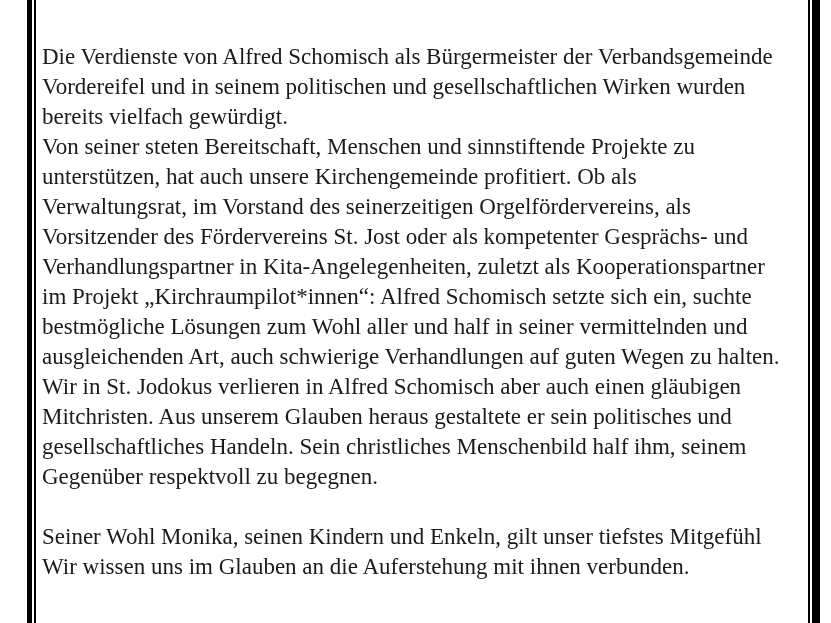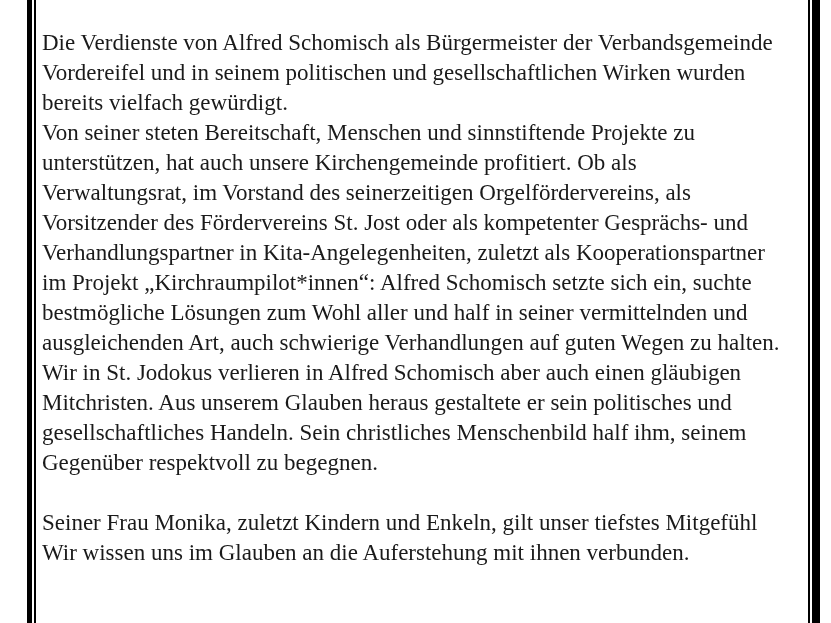--- a/index.html
+++ b/index.html
@@ -17,21 +17,21 @@
     bottom: 0;
     background: #000000;
   }
   .vl-left-thick  { left: 27px;  width: 5px; }
   .vl-left-thin   { left: 34px;  width: 2px; }
   .vl-right-thin  { left: 808px; width: 2px; }
   .vl-right-thick { left: 812px; width: 8px; }
   .textblock {
     position: absolute;
     left: 42px;
-    top: 28px;
+    top: 42px;
     width: 764px;
     font-size: 23px;
     line-height: 30px;
     color: #1a1a1a;
     letter-spacing: 0;
   }
   .textblock p {
     margin: 0;
     white-space: pre-line;
   }
@@ -56,17 +56,17 @@
 Verwaltungsrat, im Vorstand des seinerzeitigen Orgelfördervereins, als
 Vorsitzender des Fördervereins St. Jost oder als kompetenter Gesprächs- und
 Verhandlungspartner in Kita-Angelegenheiten, zuletzt als Kooperationspartner
 im Projekt „Kirchraumpilot*innen“: Alfred Schomisch setzte sich ein, suchte
 bestmögliche Lösungen zum Wohl aller und half in seiner vermittelnden und
 ausgleichenden Art, auch schwierige Verhandlungen auf guten Wegen zu halten.</p>
     <p>Wir in St. Jodokus verlieren in Alfred Schomisch aber auch einen gläubigen
 Mitchristen. Aus unserem Glauben heraus gestaltete er sein politisches und
 gesellschaftliches Handeln. Sein christliches Menschenbild half ihm, seinem
 Gegenüber respektvoll zu begegnen.</p>
-    <p class="spaced">Seiner Frau Monika, zuletzt Kindern und Enkeln, gilt unser tiefstes Mitgefühl
+    <p class="spaced">Seiner Wohl Monika, seinen Kindern und Enkeln, gilt unser tiefstes Mitgefühl
 Wir wissen uns im Glauben an die Auferstehung mit ihnen verbunden.</p>
   </div>
 
 </div>
 
 </body></html>

